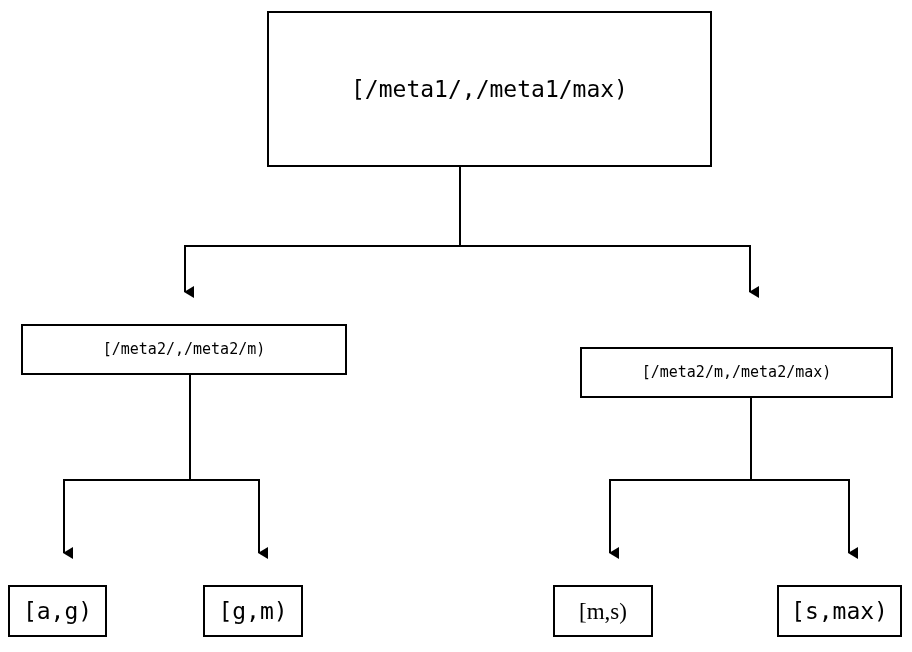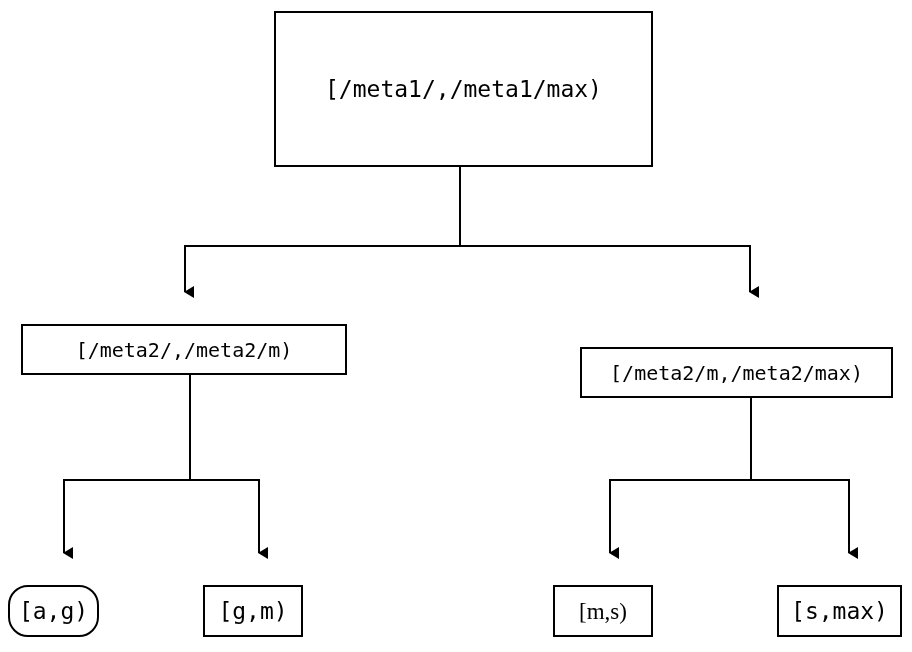--- a/index.html
+++ b/index.html
@@ -36,31 +36,31 @@
     justify-content: center;
     white-space: pre;
     color: #000000;
     letter-spacing: 0;
   }
   .node-label {
     display: block;
     line-height: 1;
     white-space: pre;
   }
-  .node.root        { left: 274px; top: 11px;  width: 379px; height: 156px; }
+  .node.root        { left: 267px; top: 11px;  width: 445px; height: 156px; }
   .node.mid-left    { left: 21px;  top: 324px; width: 326px; height: 51px;  }
   .node.mid-right   { left: 580px; top: 324px; width: 313px; height: 51px; margin-top: 23px;  }
   .node.leaf        { top: 585px; height: 52px; }
-  .node.leaf-1      { left: 8px;   width: 91px; border-radius: 20px;  }
+  .node.leaf-1      { left: 8px;   width: 99px;  }
   .node.leaf-2      { left: 203px; width: 100px; }
   .node.leaf-3      { left: 553px; width: 100px; font-family: Liberation Serif, serif; }
   .node.leaf-4      { left: 777px; width: 125px; }
 
   .fs-root  { font-size: 23px; }
-  .fs-mid   { font-size: 20px; }
+  .fs-mid   { font-size: 15px; }
   .fs-leaf  { font-size: 23px; }
 </style>
 </head>
 <body>
 
 <div id="canvas">
 
   <svg class="edge-layer" viewBox="0 0 912 652" width="912" height="652" xmlns="http://www.w3.org/2000/svg">
     <defs>
       <marker id="arrow-down" viewBox="0 0 12 10" refX="6" refY="9" markerWidth="12" markerHeight="10" orient="auto-start-reverse" markerUnits="userSpaceOnUse">

